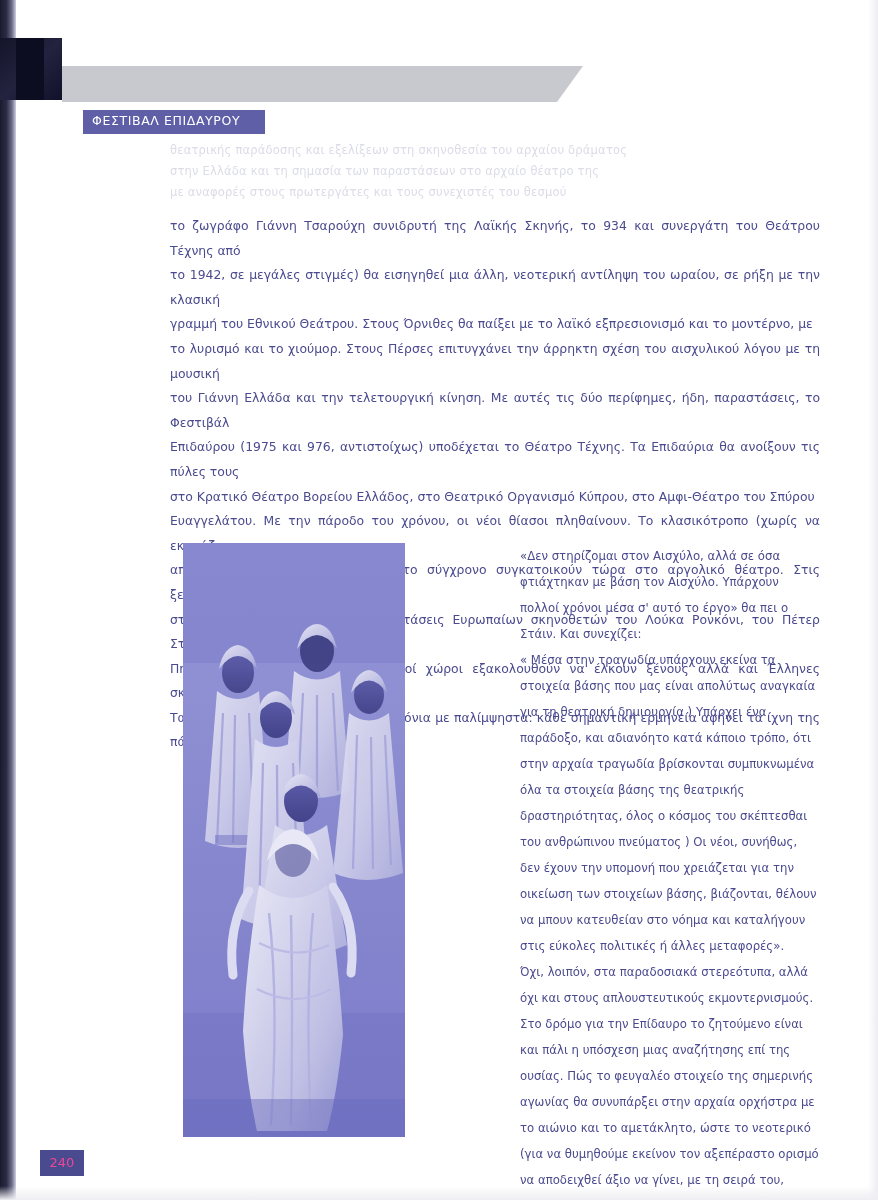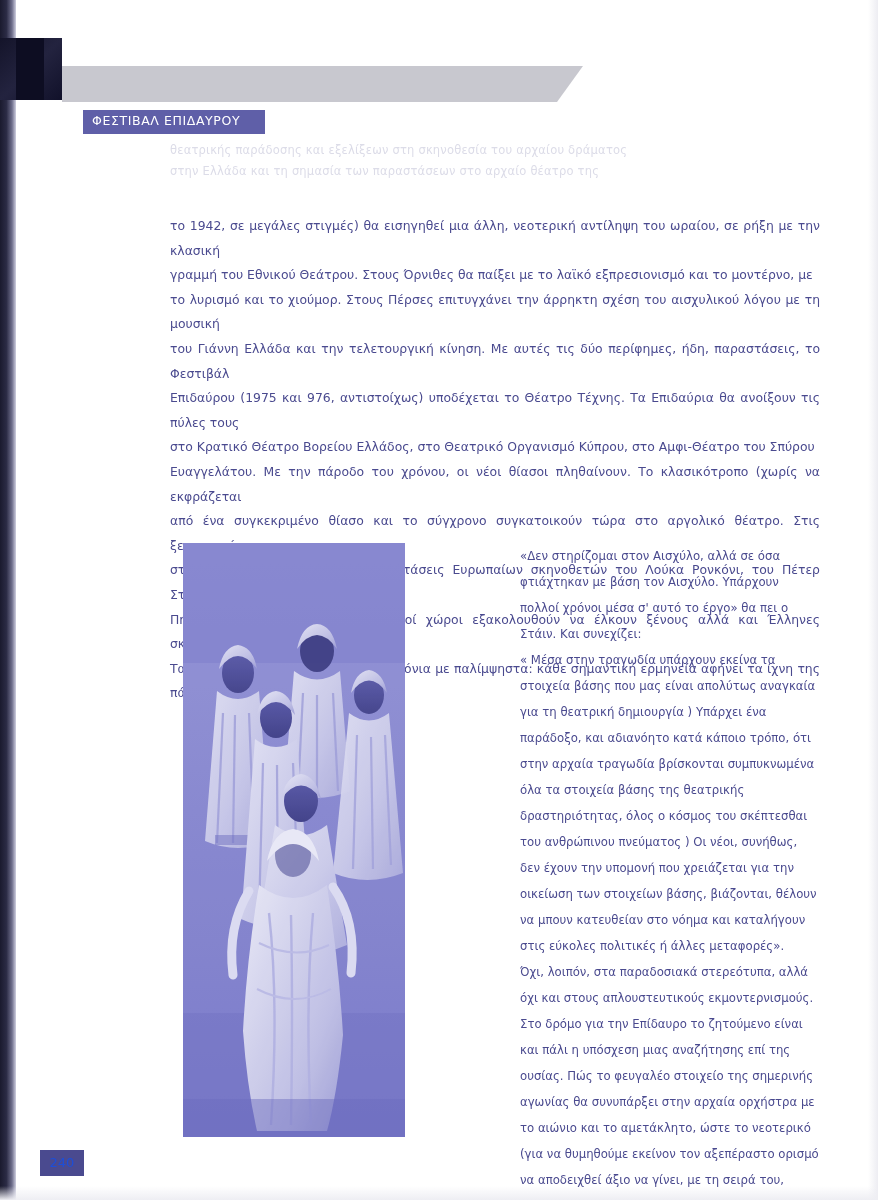--- a/index.html
+++ b/index.html
@@ -151,21 +151,21 @@
     width: 44px;
     height: 26px;
     background: #4a4a8f;
   }
   .page-num {
     position: absolute;
     left: 40px;
     top: 1155px;
     width: 44px;
     text-align: center;
-    color: #1d4ed8;
+    color: #ec4899;
     font-size: 13px;
     font-family: "DejaVu Sans", sans-serif;
   }
 
   
   .right-shade {
     position: absolute;
     right: 0; top: 0;
     width: 10px; height: 1200px;
     background: linear-gradient(to left, #ededf2 0%, rgba(255,255,255,0) 100%);
@@ -188,23 +188,25 @@
 
   <div class="header-band"></div>
   <div class="header-band-tail"></div>
 
   <div class="section-bar"></div>
   <div class="section-bar-title">ΦΕΣΤΙΒΑΛ ΕΠΙΔΑΥΡΟΥ</div>
 
   <div class="ghost">
     <div>θεατρικής παράδοσης και εξελίξεων στη σκηνοθεσία του αρχαίου δράματος</div>
     <div>στην Ελλάδα και τη σημασία των παραστάσεων στο αρχαίο θέατρο της</div>
+    <div>με αναφορές στους πρωτεργάτες και τους συνεχιστές του θεσμού</div>
   </div>
 
   <div class="main-text">
+    <p>το ζωγράφο Γιάννη Τσαρούχη  συνιδρυτή της Λαϊκής Σκηνής, το  934 και συνεργάτη του Θεάτρου Τέχνης από</p>
     <p>το 1942, σε μεγάλες στιγμές) θα εισηγηθεί μια άλλη, νεοτερική αντίληψη του ωραίου, σε ρήξη με την κλασική</p>
     <p>γραμμή του Εθνικού Θεάτρου. Στους Όρνιθες θα παίξει με το λαϊκό εξπρεσιονισμό και το μοντέρνο, με</p>
     <p>το λυρισμό και το χιούμορ. Στους Πέρσες επιτυγχάνει την άρρηκτη σχέση του αισχυλικού λόγου με τη μουσική</p>
     <p>του Γιάννη Ελλάδα και την τελετουργική κίνηση. Με αυτές τις δύο περίφημες, ήδη, παραστάσεις, το Φεστιβάλ</p>
     <p>Επιδαύρου (1975 και  976, αντιστοίχως) υποδέχεται το Θέατρο Τέχνης. Τα Επιδαύρια θα ανοίξουν τις πύλες τους</p>
     <p>στο Κρατικό Θέατρο Βορείου Ελλάδος, στο Θεατρικό Οργανισμό Κύπρου, στο Αμφι-Θέατρο του Σπύρου</p>
     <p>Ευαγγελάτου. Με την πάροδο του χρόνου, οι νέοι θίασοι πληθαίνουν. Το κλασικότροπο (χωρίς να εκφράζεται</p>
     <p>από ένα συγκεκριμένο θίασο  και το σύγχρονο συγκατοικούν τώρα στο αργολικό θέατρο. Στις ξεχωριστές</p>
     <p>στιγμές συγκαταλέγονται οι παραστάσεις Ευρωπαίων σκηνοθετών του Λούκα Ρονκόνι, του Πέτερ Στάιν, του</p>
     <p>Πήτερ Χωλ. Παράλληλα, οι κλειστοί χώροι εξακολουθούν να έλκουν ξένους αλλά και Έλληνες σκηνοθέτες.</p>

